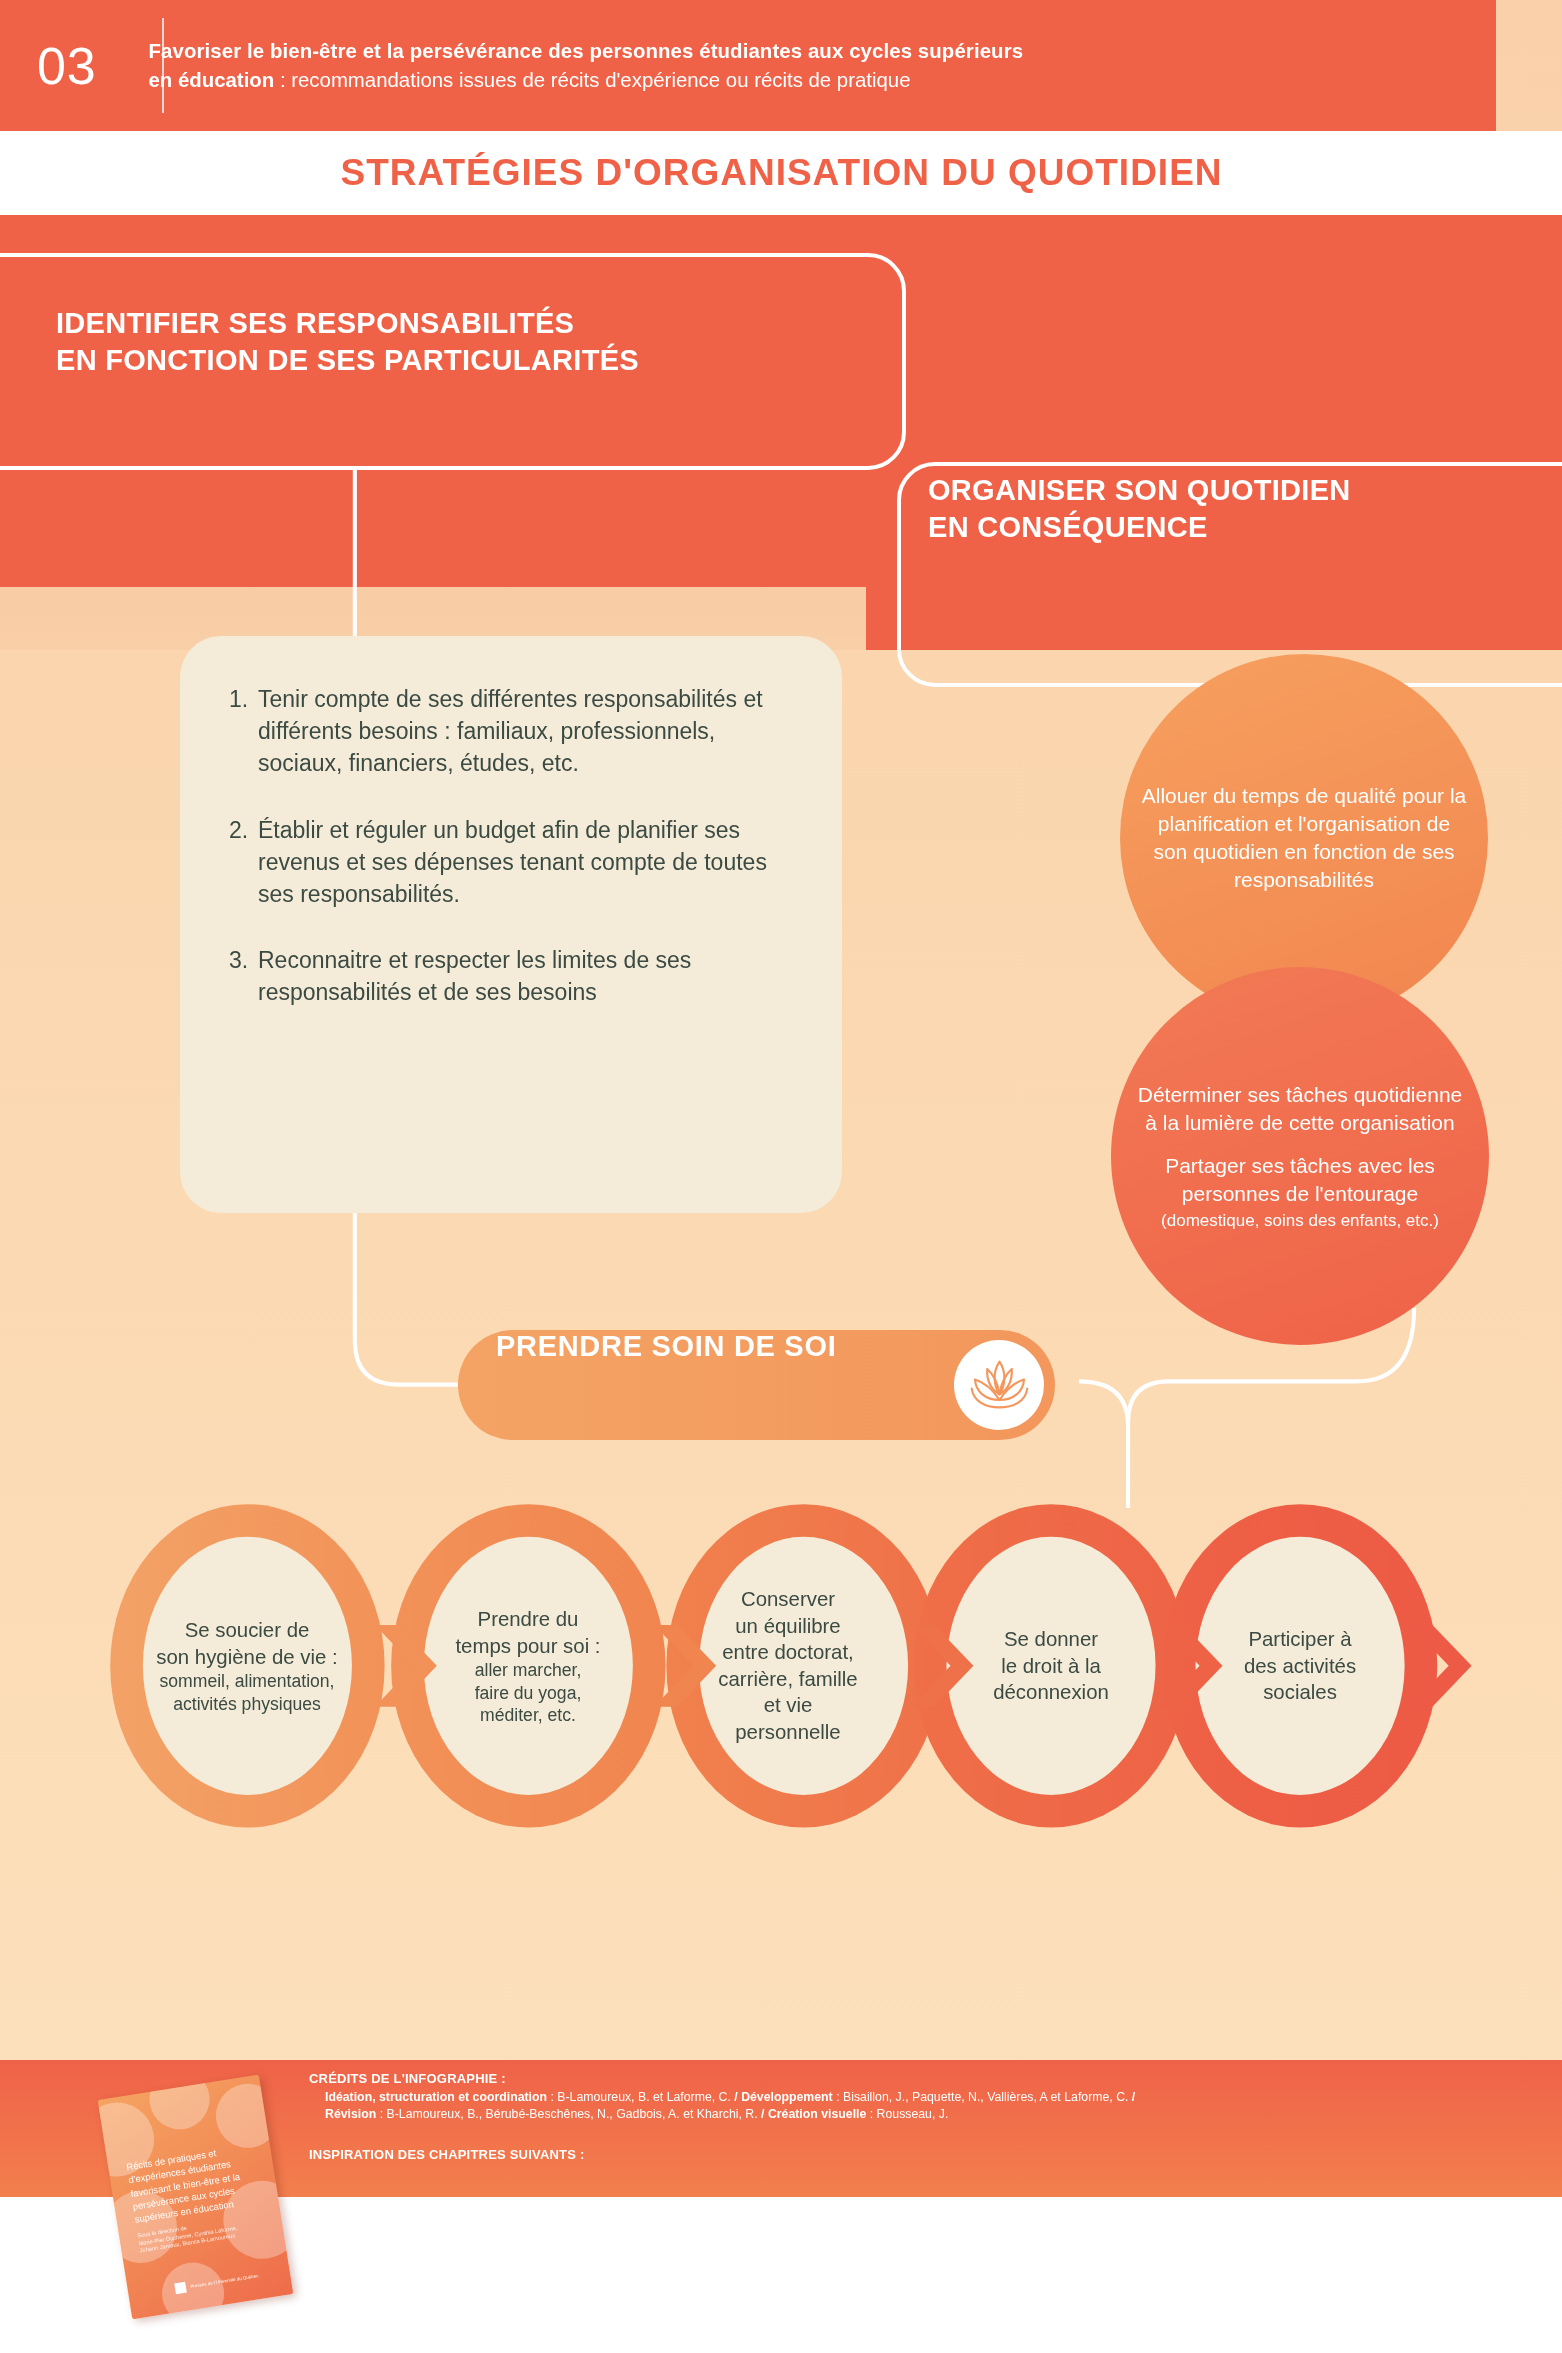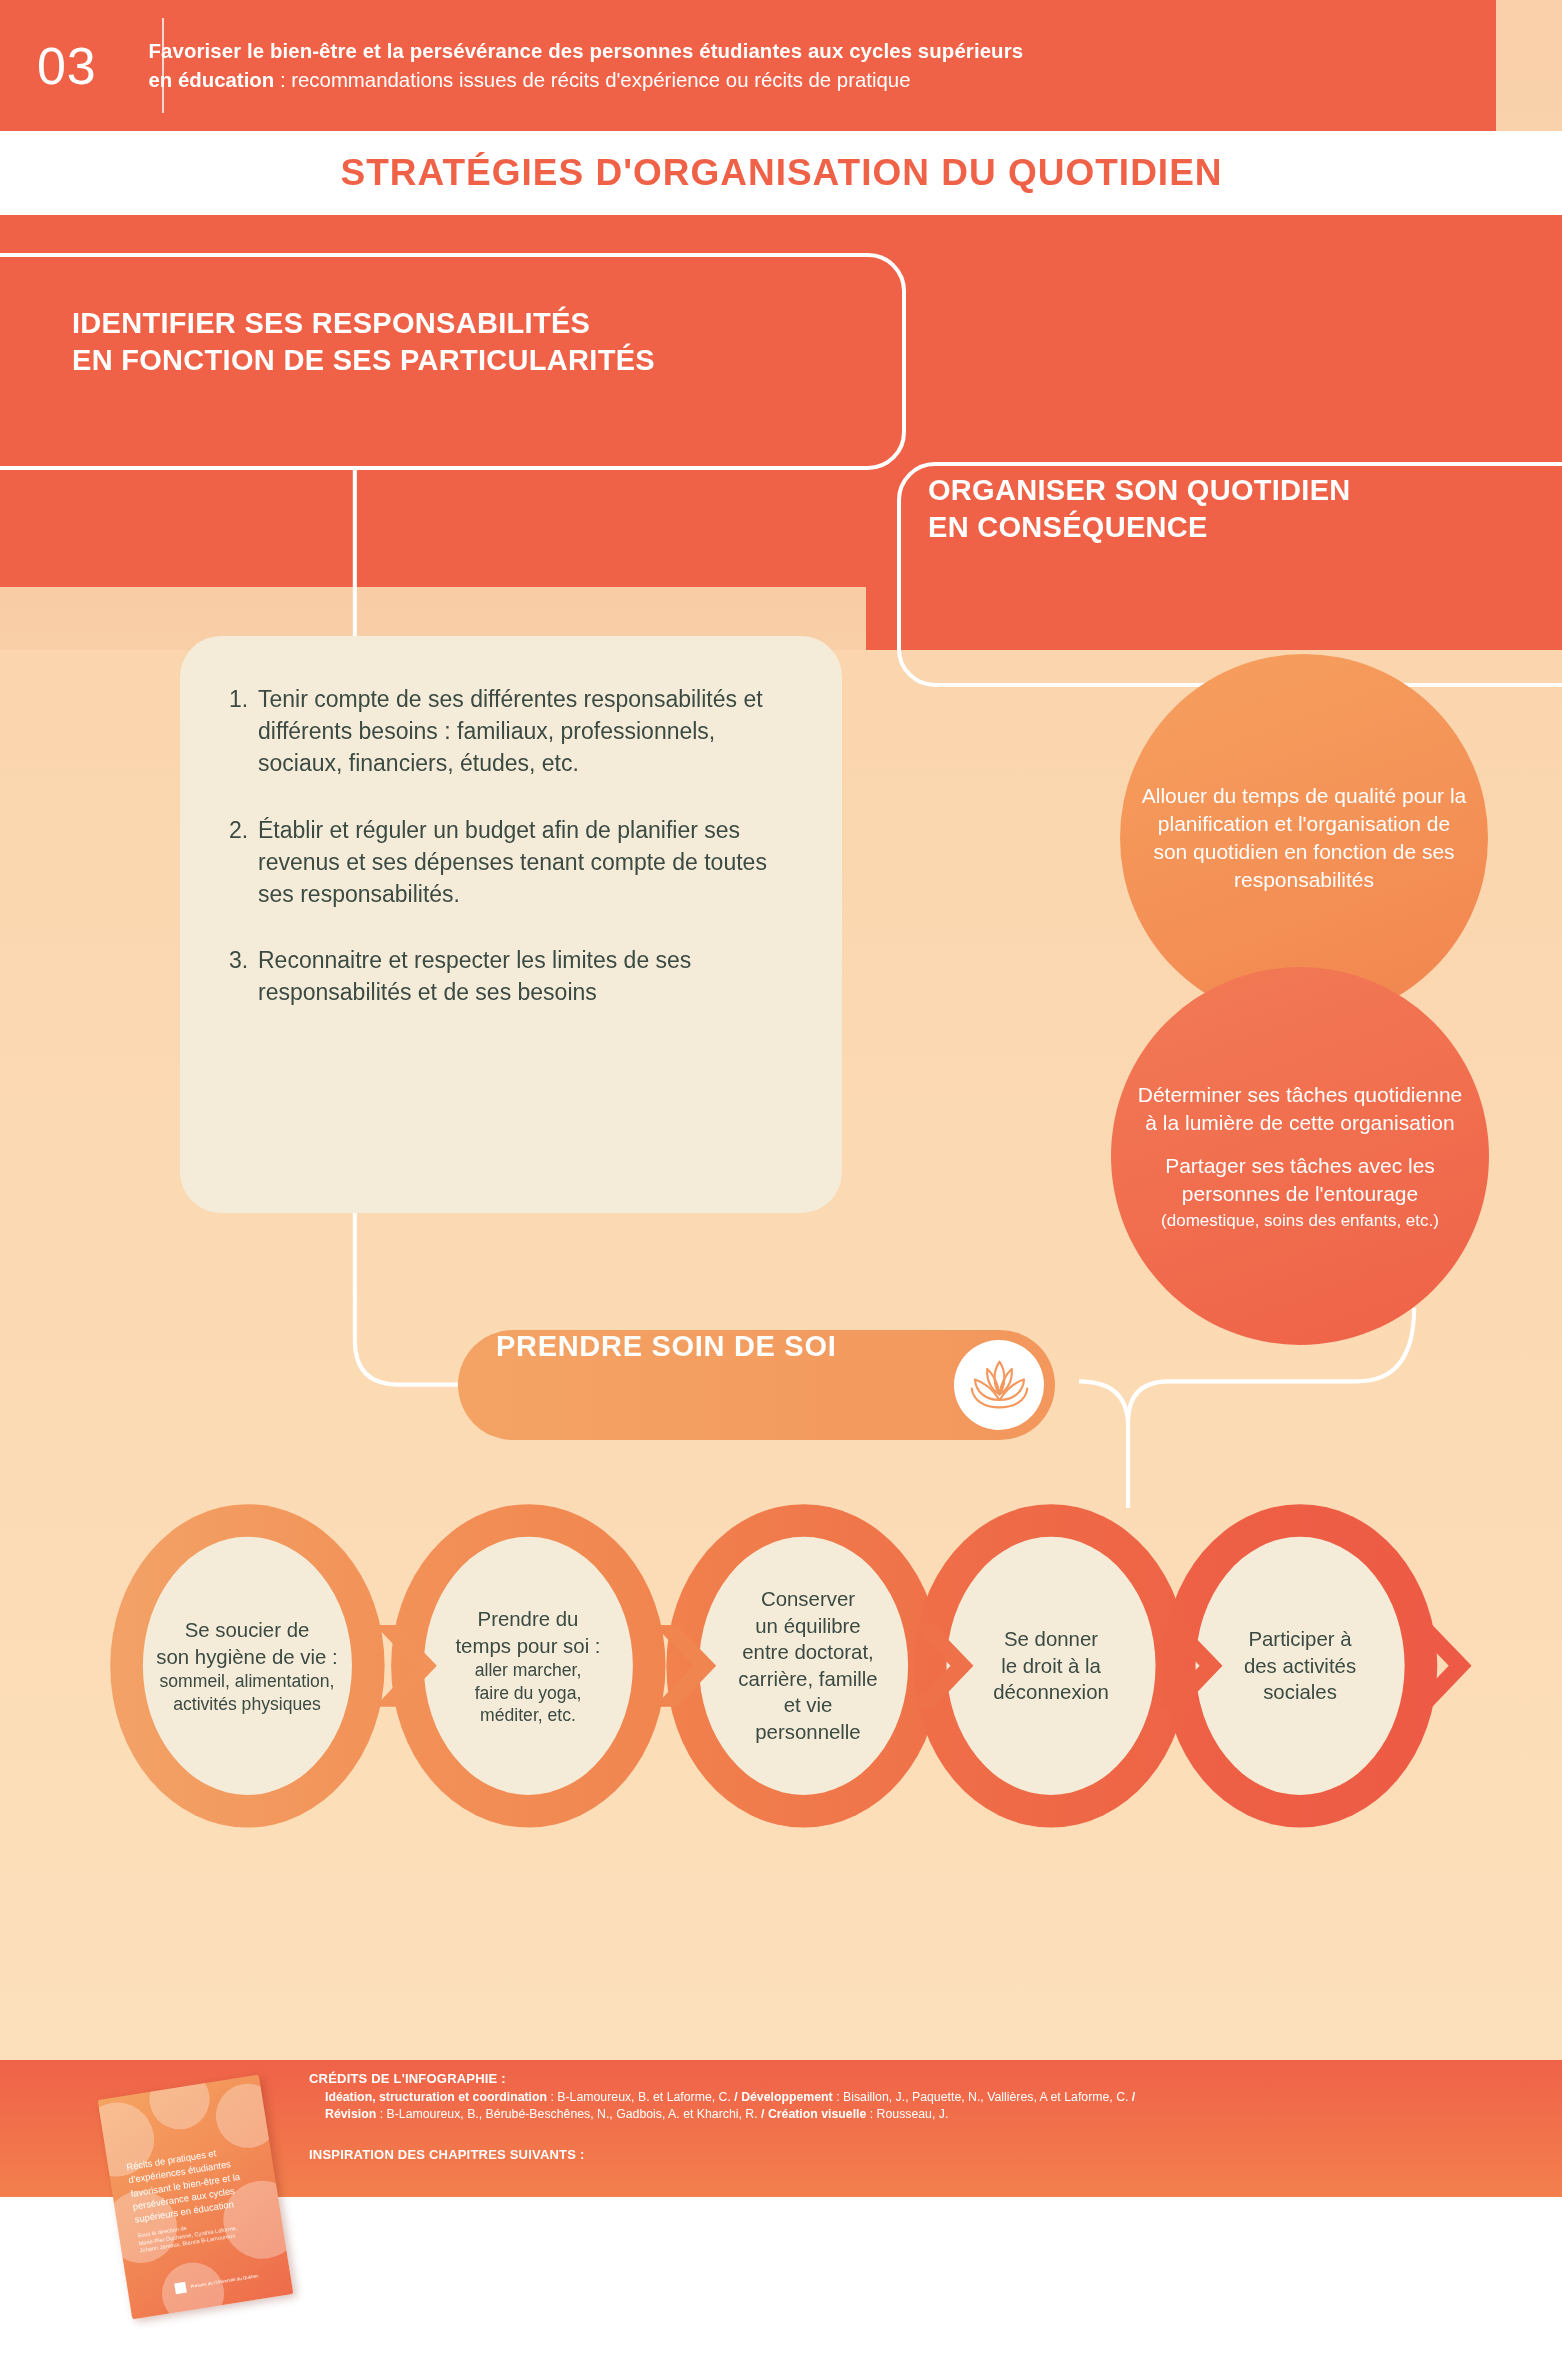--- a/index.html
+++ b/index.html
@@ -61,21 +61,21 @@
   }
 
   
   .box-outline {
     position: absolute; border: 4.1px solid #fff; border-radius: 38px;
   }
   .box1 { left: -49px; top: 253px; width: 955px; height: 217px; }
   .box2 { left: 897px; top: 462px; width: 817px; height: 225px; }
 
   .hd-block { position: absolute; color: #fff; font-weight: 900; }
-  .hd1 { left: 72px; top: 305px; font-size: 29px; line-height: 1.28; letter-spacing: 0.3px; }
+  .hd1 { left: 56px; top: 305px; font-size: 29px; line-height: 1.28; letter-spacing: 0.3px; }
   .hd2 { left: 928px; top: 472px; font-size: 29px; line-height: 1.28; letter-spacing: 0.3px; }
 
   
   .conn { position: absolute; left: 0; top: 0; width: 1563px; height: 2354px; pointer-events: none; }
 
   
   .list-card {
     position: absolute; left: 180px; top: 636px; width: 662px; height: 577px;
     background: #F4ECD8; border-radius: 41px;
   }
@@ -305,21 +305,21 @@
     </svg>
 
     <div class="oval-txt" style="left:145px; top:170px;">
       <span class="big">Se soucier de<br>son hygiène de vie :</span>
       <span class="small">sommeil, alimentation,<br>activités physiques</span>
     </div>
     <div class="oval-txt" style="left:426px; top:170px;">
       <span class="big">Prendre du<br>temps pour soi :</span>
       <span class="small">aller marcher,<br>faire du yoga,<br>méditer, etc.</span>
     </div>
-    <div class="oval-txt" style="left:706px; top:170px;">
+    <div class="oval-txt" style="left:686px; top:170px;">
       <span class="big">Conserver<br>un équilibre<br>entre doctorat,<br>carrière, famille<br>et vie<br>personnelle</span>
     </div>
     <div class="oval-txt" style="left:949px; top:170px;">
       <span class="big">Se donner<br>le droit à la<br>déconnexion</span>
     </div>
     <div class="oval-txt" style="left:1198px; top:170px;">
       <span class="big">Participer à<br>des activités<br>sociales</span>
     </div>
   </div>
 

